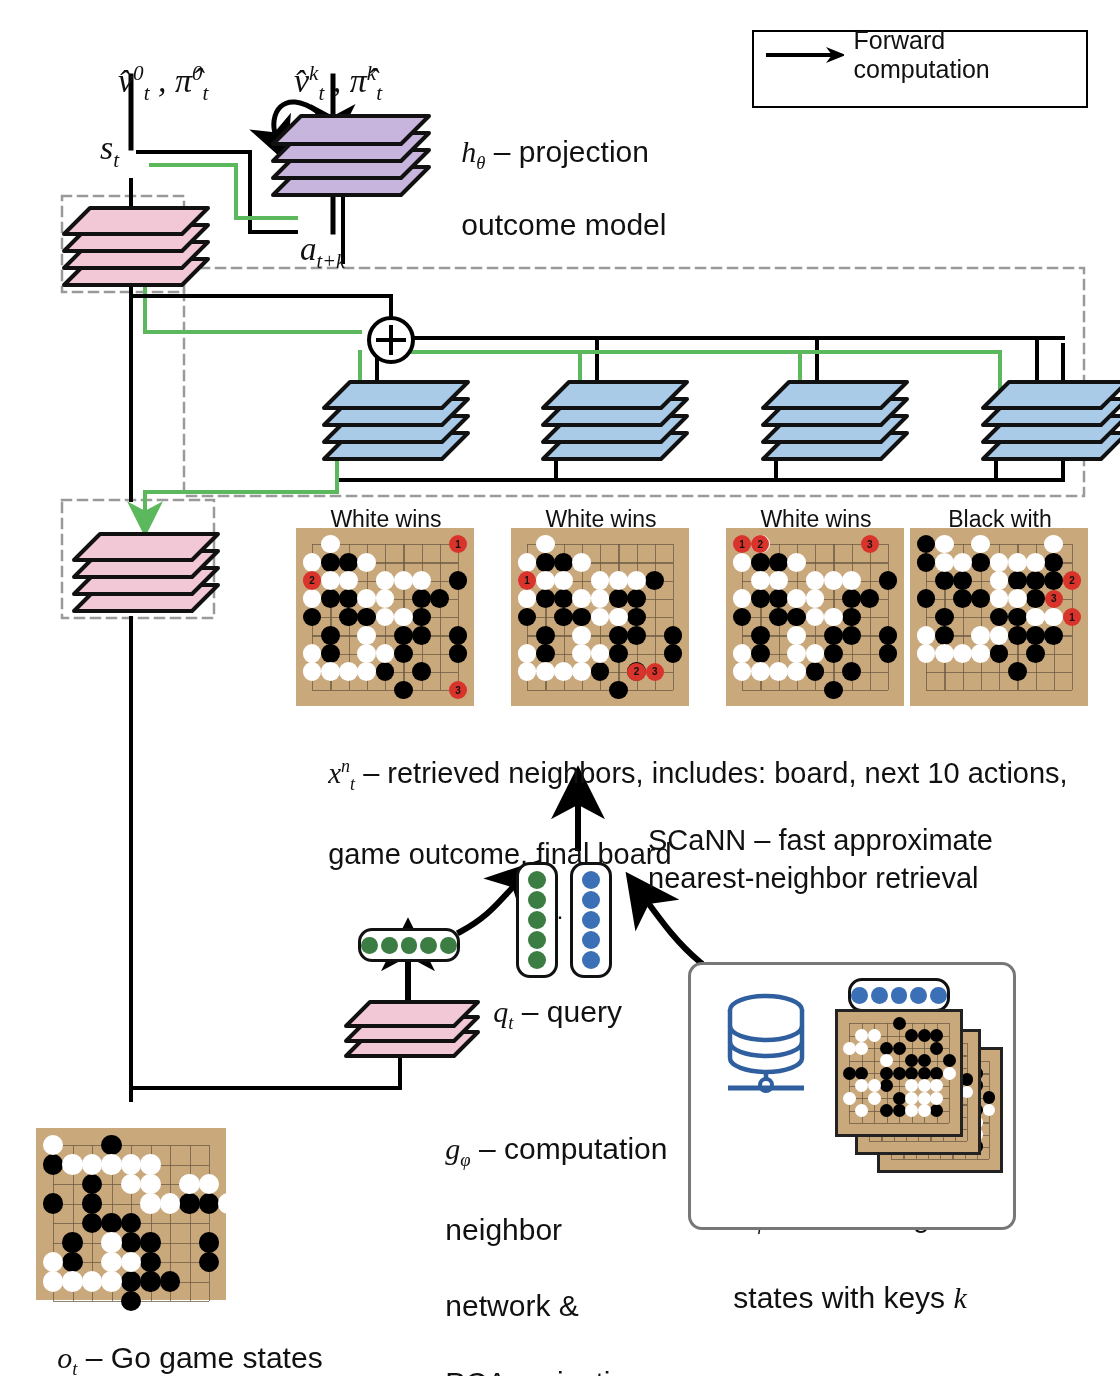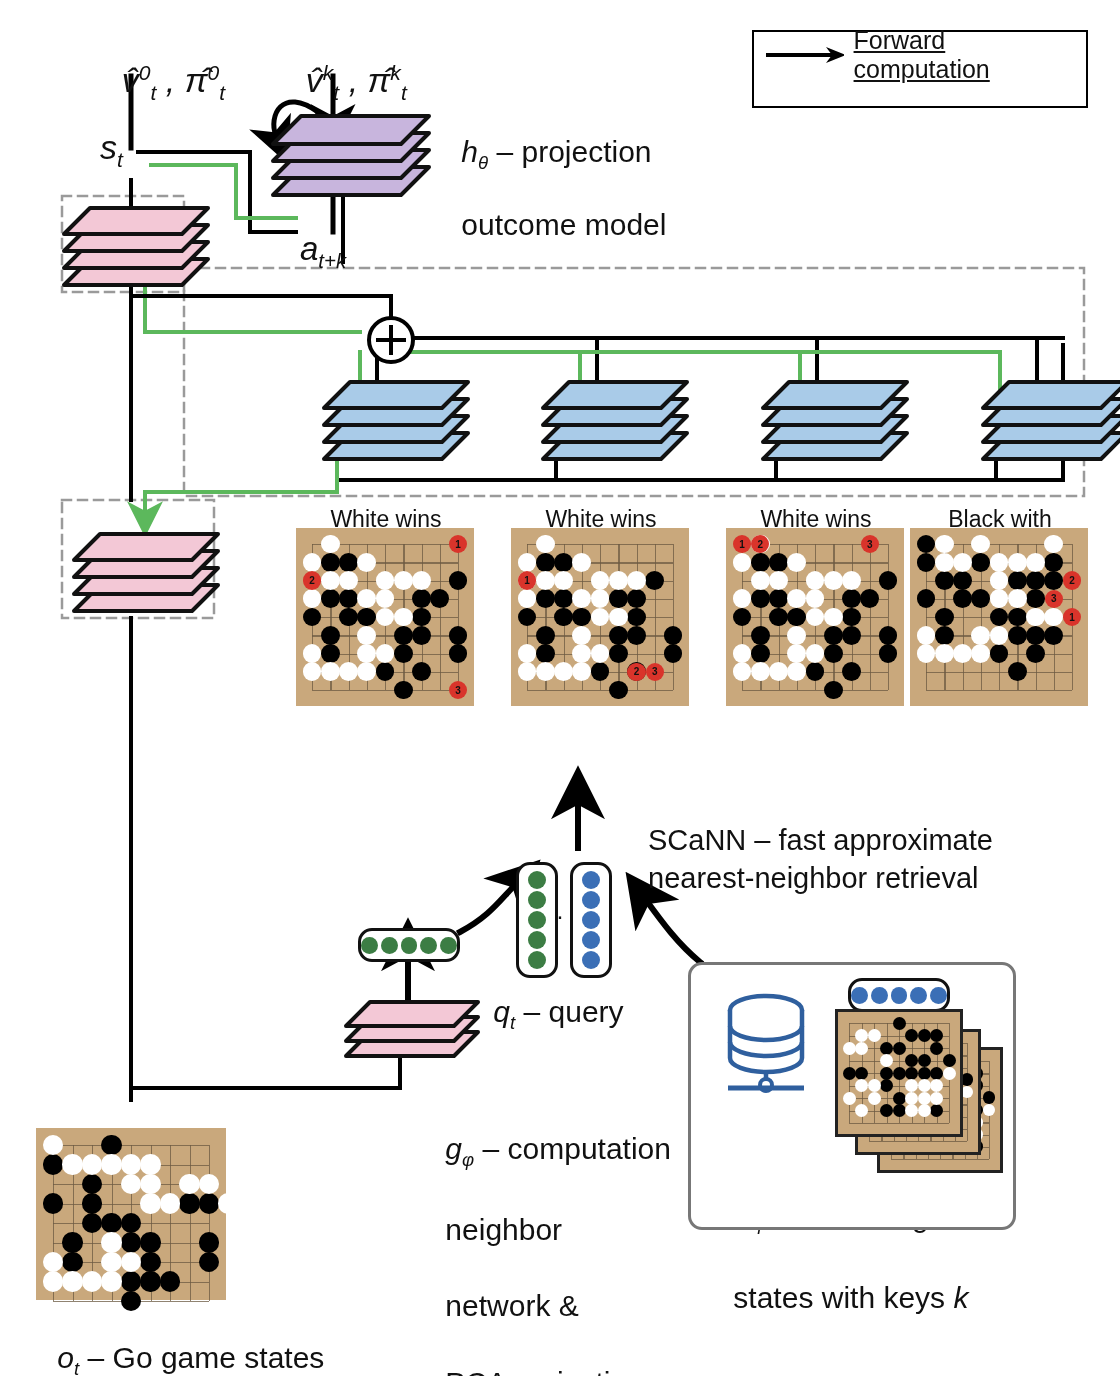--- a/index.html
+++ b/index.html
@@ -1,21 +1,21 @@
 <!DOCTYPE html>
 <html><head>
 <meta charset="utf-8">
 <style>
   html,body{margin:0;padding:0;background:#fff;}
   body{width:1120px;height:1376px;position:relative;
        font-family:"Liberation Sans",sans-serif;color:#111;overflow:hidden;}
   #stage{position:absolute;left:0;top:0;width:1120px;height:1376px;}
   svg#canvas{position:absolute;left:0;top:0;width:1120px;height:1376px;}
   .lbl{position:absolute;line-height:1.16;white-space:pre;}
-  .mono-math{font-family:Liberation Sans, sans-serif;font-style:italic;}
+  .mono-math{font-family:Liberation Serif, serif;font-style:italic;}
   .sans{font-family:"Liberation Sans",sans-serif;}
   .sub{font-size:0.62em;vertical-align:sub;font-style:italic;}
   .sup{font-size:0.62em;vertical-align:super;font-style:italic;}
   .legendbox{position:absolute;border:2px solid #000;background:#fff;}
   .legrow{display:flex;align-items:center;gap:10px;}
   .legtext{font-size:25px;}
   .dbox{position:absolute;border:3px solid #777;border-radius:14px;background:#fff;}
   .wincap{position:absolute;font-size:23px;text-align:center;}
   .boardwrap{position:absolute;}
   .goboard{position:absolute;background:#c9a87c;}
@@ -132,44 +132,48 @@
         <path d="M1009 416 L1127 416 L1101 442 L983 442 Z" fill="#a9cbe8" stroke="#111" stroke-width="4" stroke-linejoin="round"></path>
         <path d="M1009 399 L1127 399 L1101 425 L983 425 Z" fill="#a9cbe8" stroke="#111" stroke-width="4" stroke-linejoin="round"></path>
         <path d="M1009 382 L1127 382 L1101 408 L983 408 Z" fill="#a9cbe8" stroke="#111" stroke-width="4" stroke-linejoin="round"></path>
         <path d="M370 1032 L478 1032 L454 1056 L346 1056 Z" fill="#f3c8d6" stroke="#111" stroke-width="4" stroke-linejoin="round"></path>
         <path d="M370 1017 L478 1017 L454 1041 L346 1041 Z" fill="#f3c8d6" stroke="#111" stroke-width="4" stroke-linejoin="round"></path>
         <path d="M370 1002 L478 1002 L454 1026 L346 1026 Z" fill="#f3c8d6" stroke="#111" stroke-width="4" stroke-linejoin="round"></path>
       </g>
   </svg>
 
   <div class="legendbox" style="left:752px;top:30px;width:336px;height:78px;padding:6px 10px;box-sizing:border-box;">
-    <div class="legrow" style="height:34px;text-decoration:underline;">
+    <div class="legrow" style="height:34px;">
       <svg width="84" height="20">
         <path d="M2 10 L70 10" stroke="#000" stroke-width="4"></path>
         <path d="M62 2 L82 10 L62 18 L68 10 Z" fill="#000"></path>
       </svg>
       <span class="legtext">Forward computation</span>
     </div>
   </div>
 
   <div class="lbl mono-math" style="left:84px;top:22px;font-size:34px;">
     v̂<span class="sup">0</span><span class="sub">t</span> , π̂<span class="sup">0</span><span class="sub">t</span>
   </div>
-  <div class="lbl mono-math" style="left:268px;top:22px;font-size:34px;">
+  <div class="lbl mono-math" style="left:260px;top:22px;font-size:34px;">
     v̂<span class="sup">k</span><span class="sub">t</span> , π̂<span class="sup">k</span><span class="sub">t</span>
   </div>
   <div class="lbl mono-math" style="left:100px;top:128px;font-size:34px;">s<span class="sub">t</span></div>
   <div class="lbl mono-math" style="left:300px;top:230px;font-size:33px;">a<span class="sub">t+k</span></div>
 
   <div class="lbl" style="left:428px;top:100px;font-size:30px;">
     <span class="mono-math">h<span class="sub">θ</span></span><span class="sans"> – projection</span><br>
     <span class="sans">outcome model</span>
   </div>
 
 
+  <div class="lbl" style="left:296px;top:716px;font-size:29px;line-height:1.32;">
+    <span class="mono-math">x<span class="sup">n</span><span class="sub">t</span></span><span class="sans"> – retrieved neighbors, includes: board, next 10 actions,</span><br>
+    <span class="sans">game outcome, final board</span>
+  </div>
 
   <div class="lbl" style="left:460px;top:960px;font-size:30px;">
     <span class="mono-math">q<span class="sub">t</span></span><span class="sans"> – query</span>
   </div>
 
   <div class="lbl sans" style="left:648px;top:822px;font-size:29px;line-height:1.3;">SCaNN – fast approximate<br>nearest-neighbor retrieval</div>
 
   <div class="lbl" style="left:412px;top:1092px;font-size:30px;line-height:1.28;">
     <span class="mono-math">g<span class="sub">φ</span></span><span class="sans"> – computation</span><br>
     <span class="sans">neighbor</span><br>

